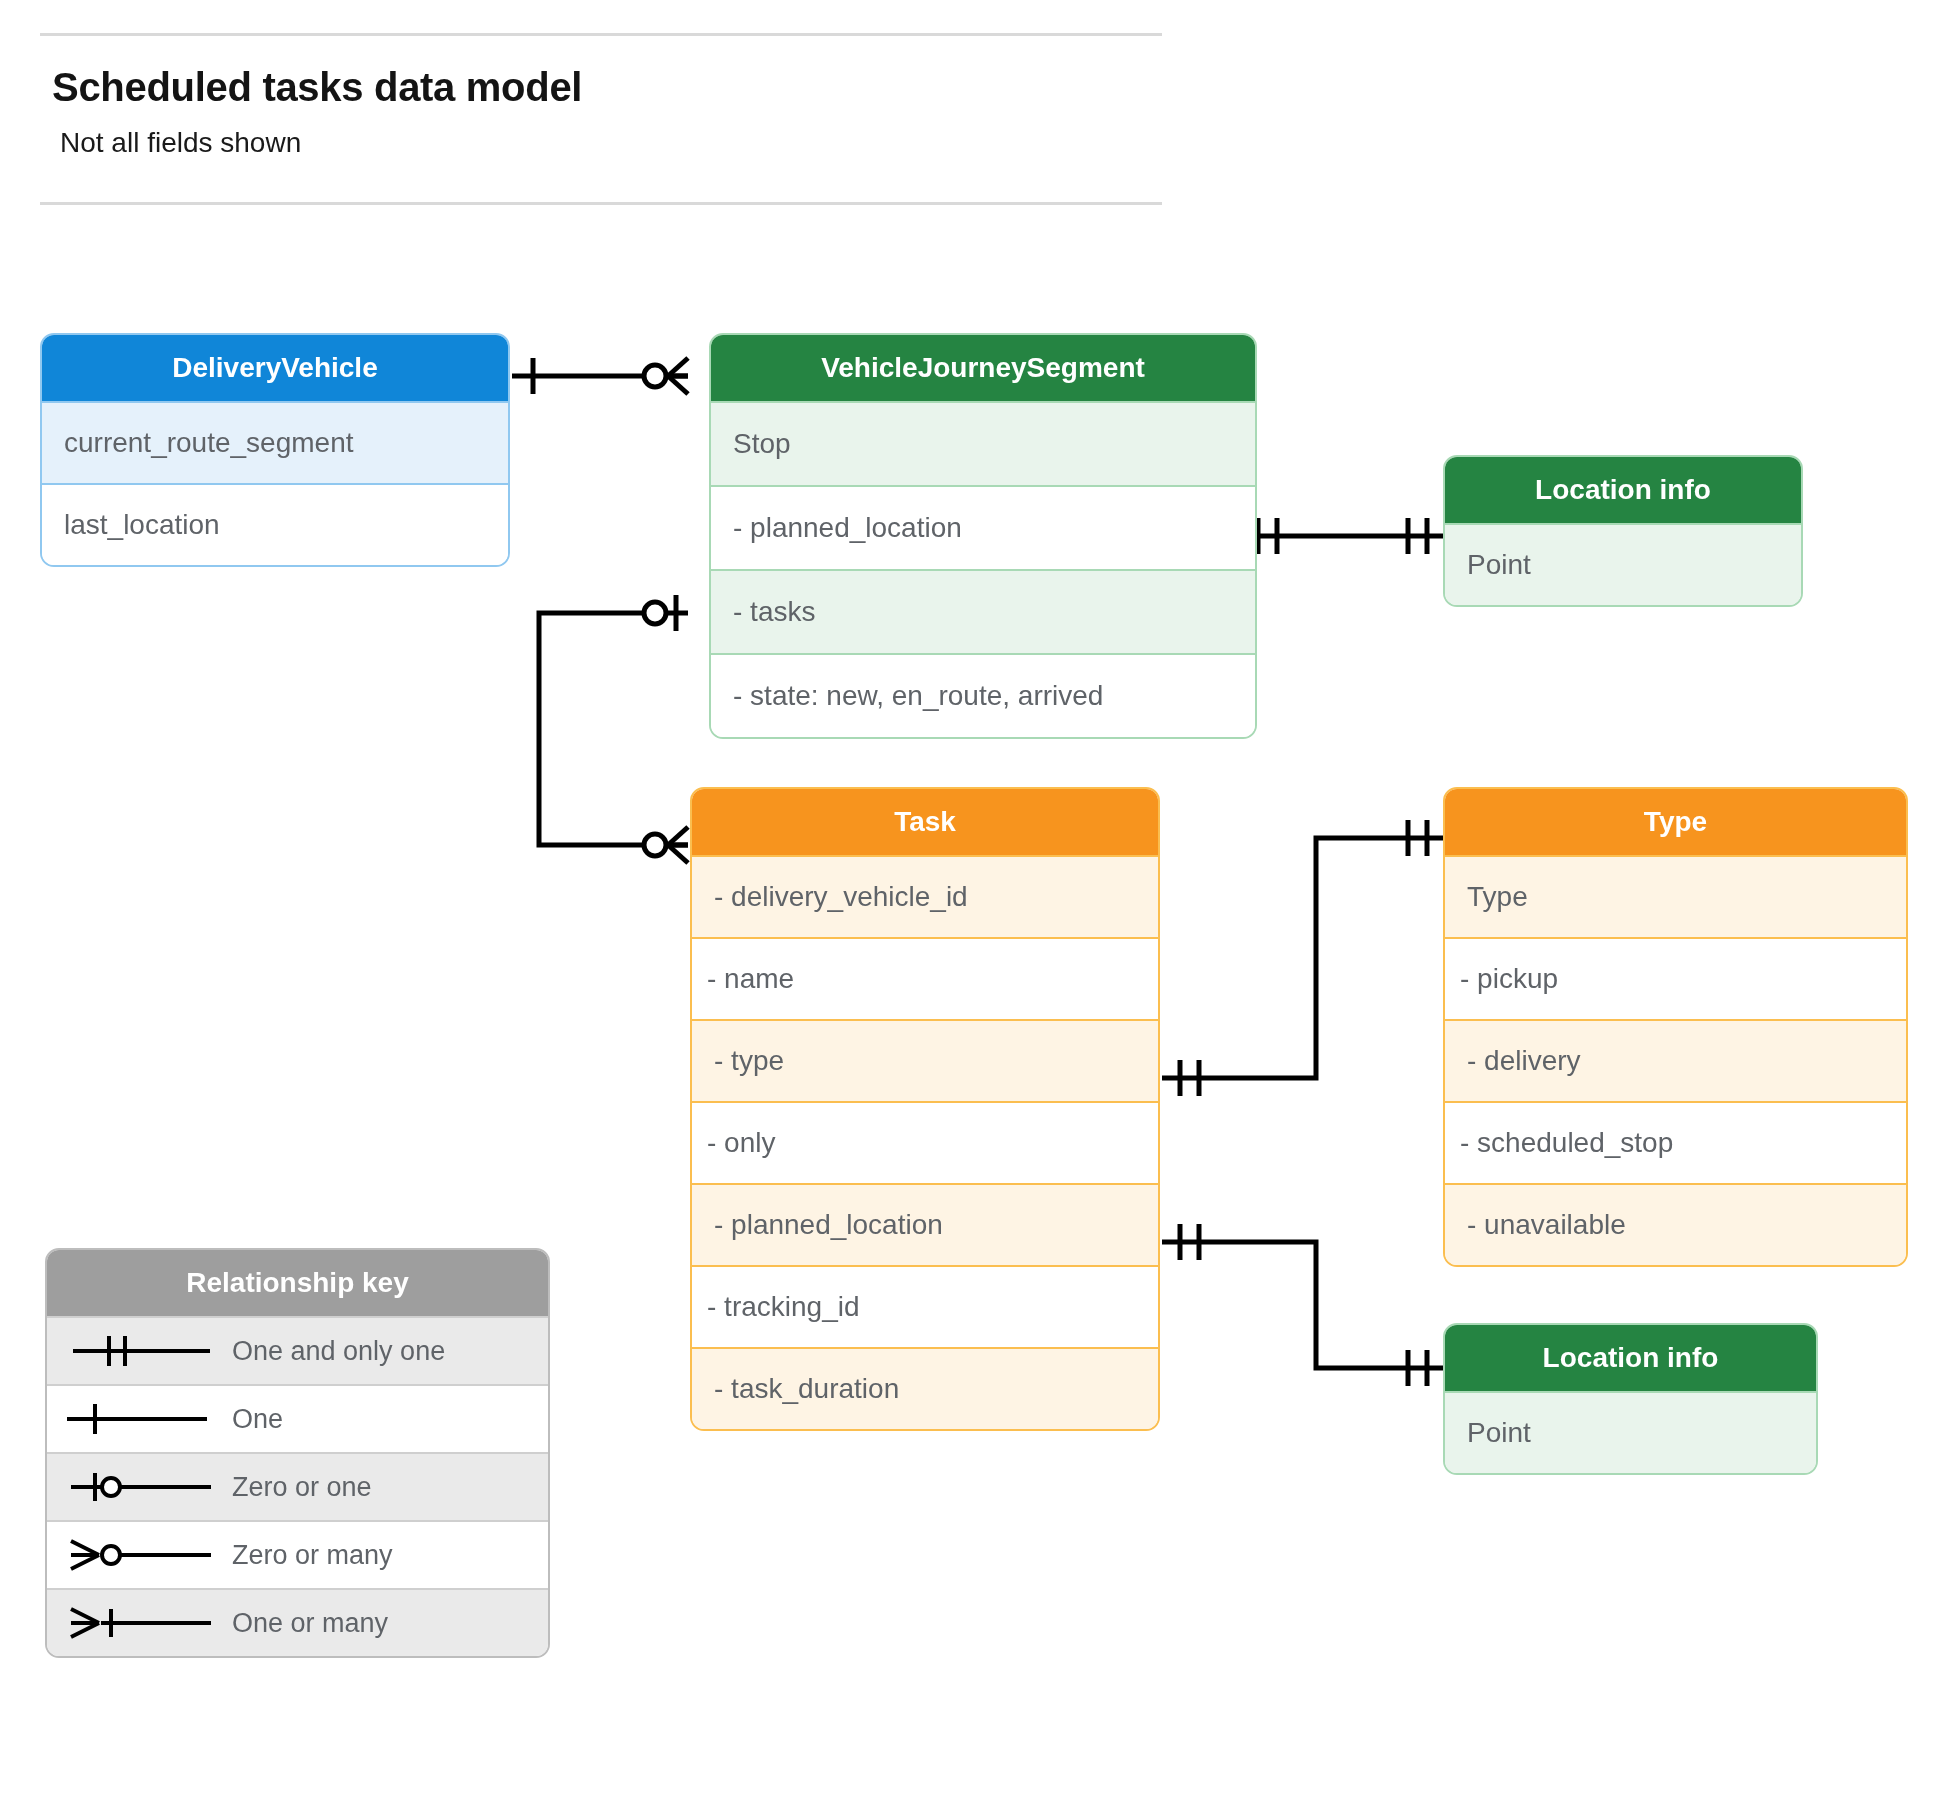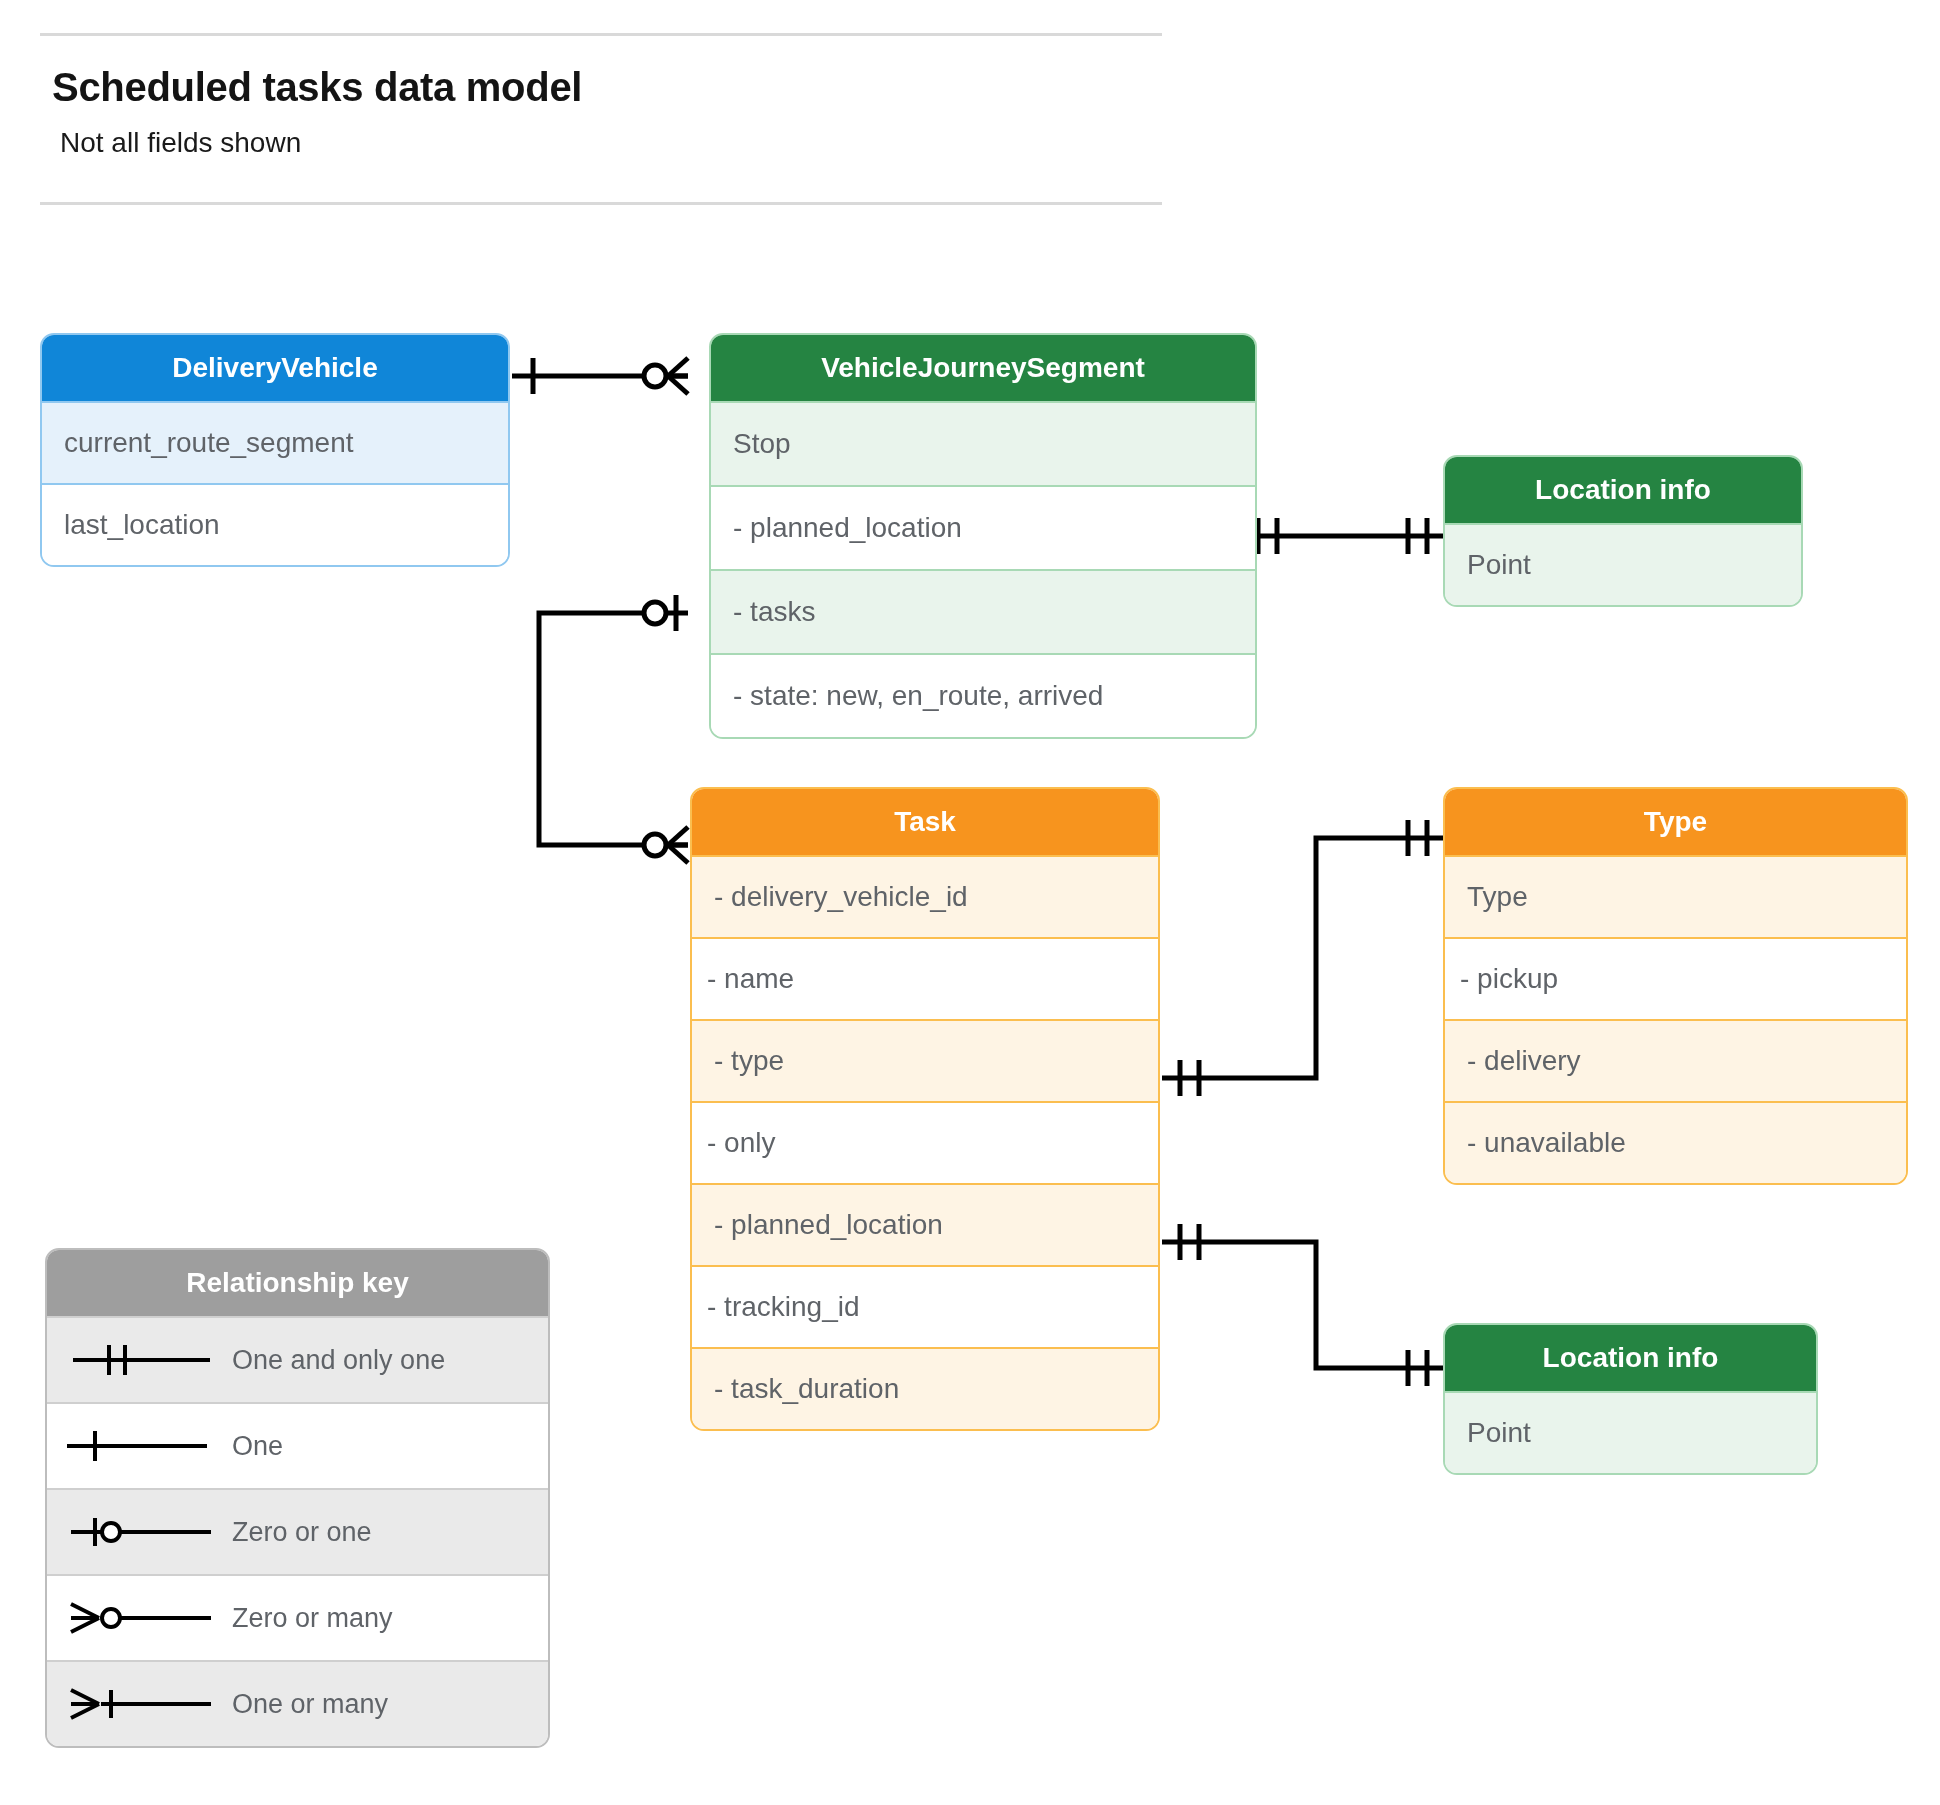--- a/index.html
+++ b/index.html
@@ -115,21 +115,21 @@
   #box-task           { left: 690px;  top: 787px;  width: 470px; }
   #box-task .row      { height: 82px; }
 
   #box-type           { left: 1443px; top: 787px;  width: 465px; }
   #box-type .row      { height: 82px; }
 
   #box-locinfo-bottom { left: 1443px; top: 1323px; width: 375px; }
   #box-locinfo-bottom .row { height: 82px; }
 
   #box-key            { left: 45px;   top: 1248px; width: 505px; }
-  #box-key .row       { height: 86px; font-size: 27px; }
+  #box-key .row       { height: 68px; font-size: 27px; }
 
   
   .key-row { padding-left: 0 !important; }
   .key-sym {
     width: 185px;
     flex: 0 0 185px;
     display: flex;
     align-items: center;
     justify-content: center;
   }
@@ -223,20 +223,21 @@
     <div class="row alt">- planned_location</div>
     <div class="row plain">- tracking_id</div>
     <div class="row alt">- task_duration</div>
   </div>
 
   <div class="entity e-orange" id="box-type">
     <div class="hdr">Type</div>
     <div class="row alt">Type</div>
     <div class="row plain">-  pickup</div>
     <div class="row alt">-  delivery</div>
+    <div class="row plain">-  scheduled_stop</div>
     <div class="row alt">-  unavailable</div>
   </div>
 
   <div class="entity e-green" id="box-locinfo-bottom">
     <div class="hdr">Location info</div>
     <div class="row alt">Point</div>
   </div>
 
   <div class="entity e-grey" id="box-key">
     <div class="hdr">Relationship key</div>

